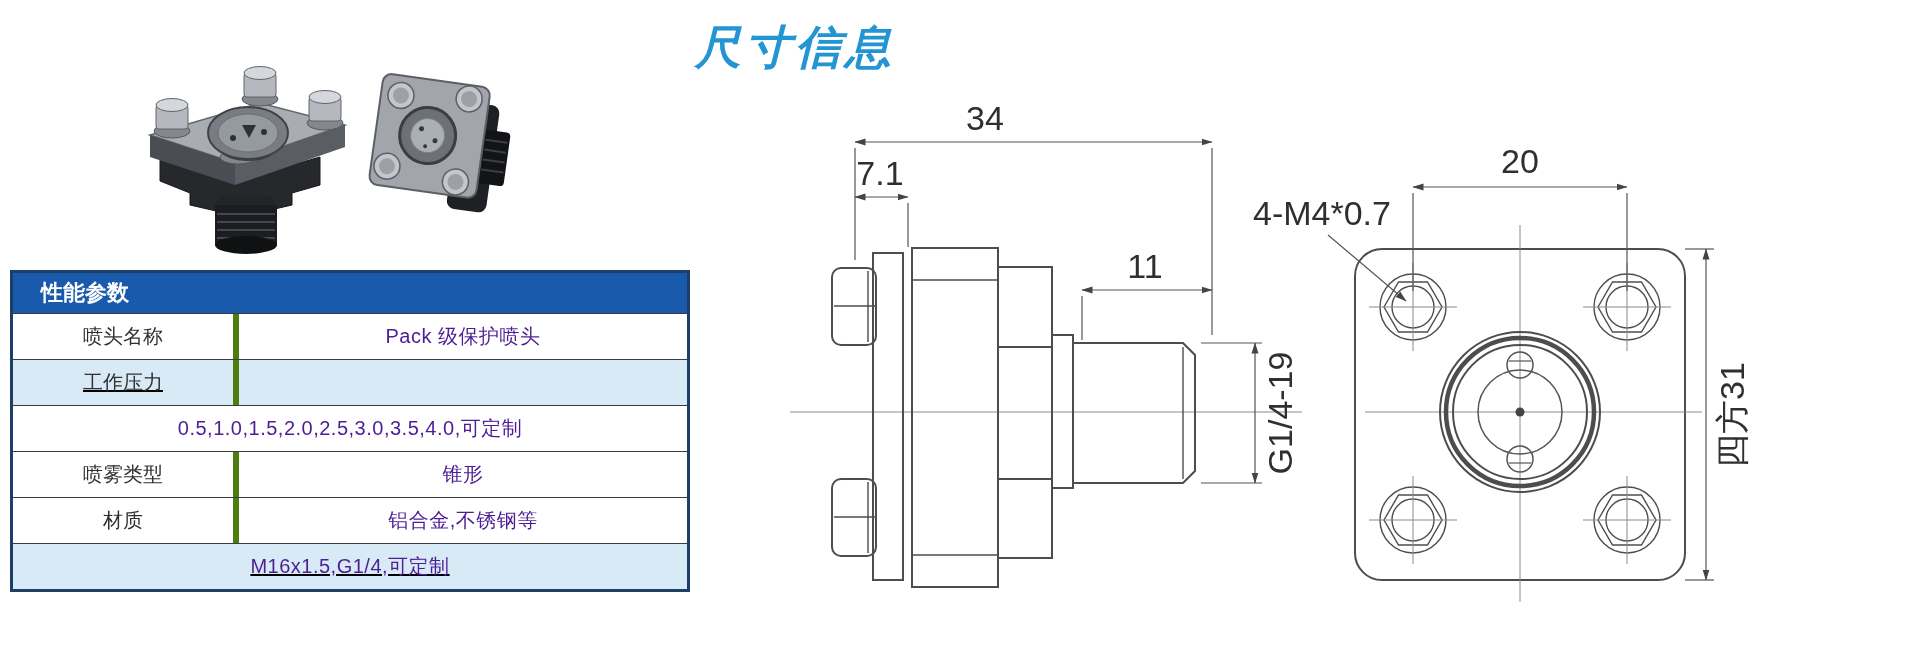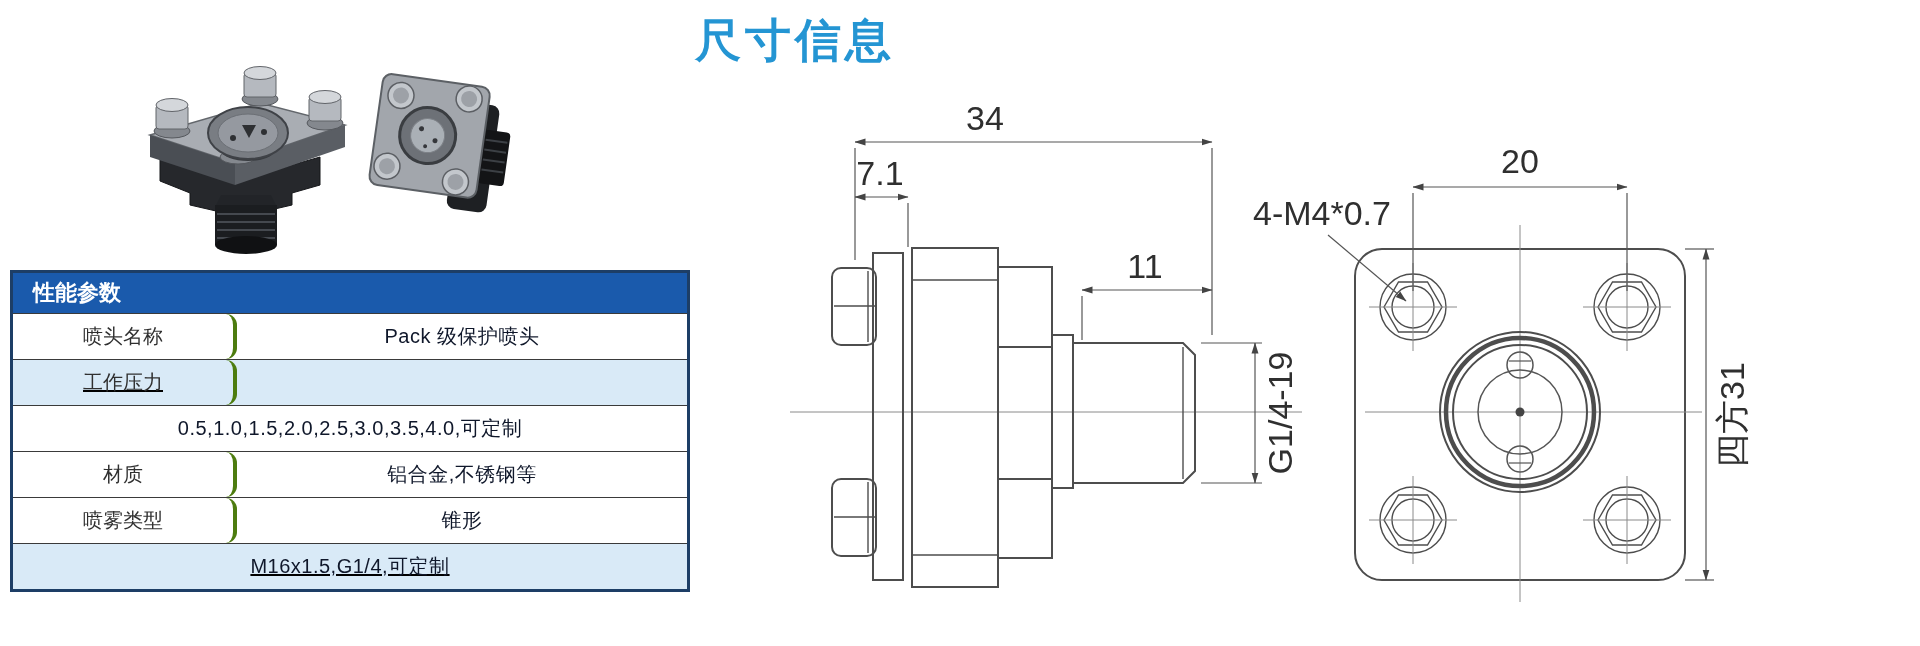--- a/index.html
+++ b/index.html
@@ -1,35 +1,35 @@
 <!DOCTYPE html>
 <html><head>
 <meta charset="utf-8">
 <style>
   html,body{margin:0;padding:0;background:#ffffff;}
   .page{position:relative;width:1920px;height:646px;background:#ffffff;overflow:hidden;
         font-family:"Liberation Sans","DejaVu Sans",sans-serif;}
-  .page-title{position:absolute;left:0;top:10px;width:1590px;text-align:center;
-        font-size:46px;font-weight:bold;color:#2495d3;letter-spacing:4px;}
+  .page-title{position:absolute;left:0;top:17px;width:1590px;text-align:center;
+        font-size:46px;font-weight:bold;color:#2495d3;letter-spacing:4px;font-style:italic;}
   .photos{position:absolute;left:120px;top:45px;width:420px;height:225px;}
   .photo{position:absolute;}
   .photo-front{left:0;top:0;}
   .photo-side{left:242px;top:8px;}
 
   
   .spec-table{position:absolute;left:10px;top:270px;width:680px;box-sizing:border-box;
         border:3px solid #1d3e66;background:#fff;}
   .spec-header{background:#1a5aac;color:#ffffff;font-size:22px;font-weight:bold;
-        height:40px;line-height:40px;padding-left:20px;}
+        height:40px;line-height:40px;padding-left:28px;}
   .spec-row{display:flex;height:45px;border-top:1px solid #3a3a3a;background:#ffffff;}
   .spec-row.tint{background:#d9eaf7;text-decoration:underline;}
-  .spec-label{width:220px;border-right:4px solid #4d7c0f;display:flex;align-items:center;
-        justify-content:center;font-size:20px;color:#303030;border-radius:11px;}
+  .spec-label{width:220px;border-right:6px solid #4d7c0f;display:flex;align-items:center;
+        justify-content:center;font-size:20px;color:#303030;}
   .spec-value{flex:1;display:flex;align-items:center;justify-content:center;
-        font-size:20px;color:#0f172a;letter-spacing:0.5px;}
+        font-size:20px;color:#4c1d95;letter-spacing:0.5px;}
 
   
   .drawing{position:absolute;left:640px;top:85px;}
   .pl{fill:none;stroke:#4d4d4d;stroke-width:2;}
   .pl2{fill:none;stroke:#4d4d4d;stroke-width:1.4;}
   .dl{fill:none;stroke:#555555;stroke-width:1.2;}
   .cl{fill:none;stroke:#8a8a8a;stroke-width:1;}
   .dt{font-family:"Liberation Sans","DejaVu Sans",sans-serif;font-size:34px;fill:#2f2f2f;}
 </style>
 </head>
@@ -127,26 +127,26 @@
       <div class="spec-label">喷头名称</div>
       <div class="spec-value">Pack 级保护喷头</div>
     </div>
     <div class="spec-row tint">
       <div class="spec-label">工作压力</div>
     </div>
     <div class="spec-row">
       <div class="spec-value">0.5,1.0,1.5,2.0,2.5,3.0,3.5,4.0,可定制</div>
     </div>
     <div class="spec-row">
+      <div class="spec-label">喷雾类型</div>
+      <div class="spec-value">锥形</div>
+    </div>
+    <div class="spec-row">
       <div class="spec-label">材质</div>
       <div class="spec-value">铝合金,不锈钢等</div>
-    </div>
-    <div class="spec-row">
-      <div class="spec-label">喷雾类型</div>
-      <div class="spec-value">锥形</div>
     </div>
     <div class="spec-row tint">
       <div class="spec-value">M16x1.5,G1/4,可定制</div>
     </div>
   </div>
 
   <svg class="drawing" width="1280" height="561" viewBox="0 0 1280 561">
     <defs>
       <marker id="ae" markerWidth="12" markerHeight="10" refX="10.5" refY="5" orient="auto" markerUnits="userSpaceOnUse">
         <path d="M0,1.5 L11,5 L0,8.5 z" fill="#444"></path>

